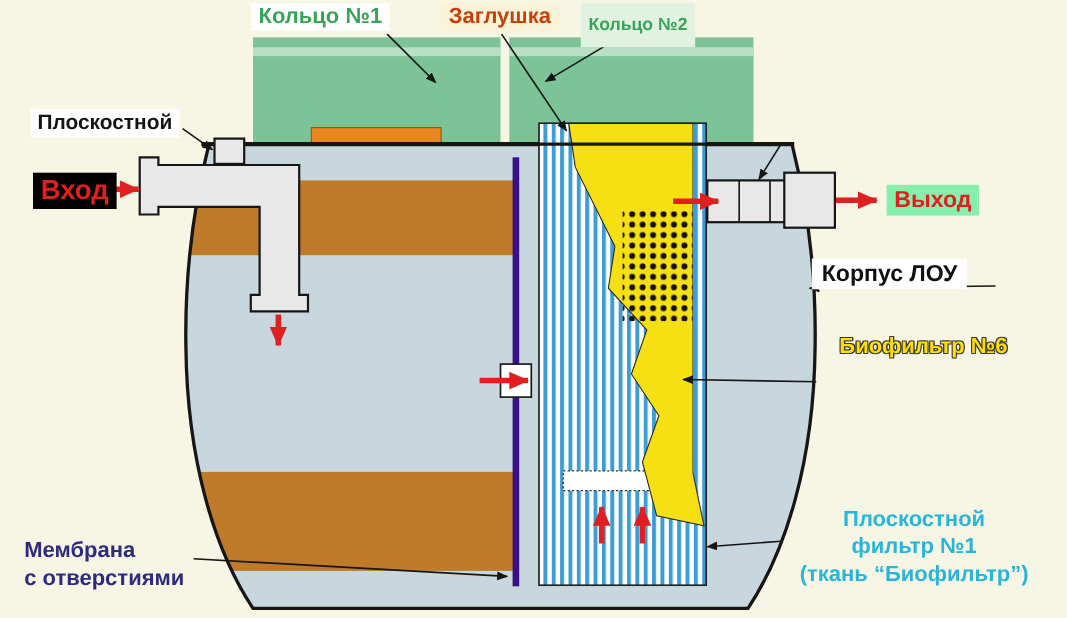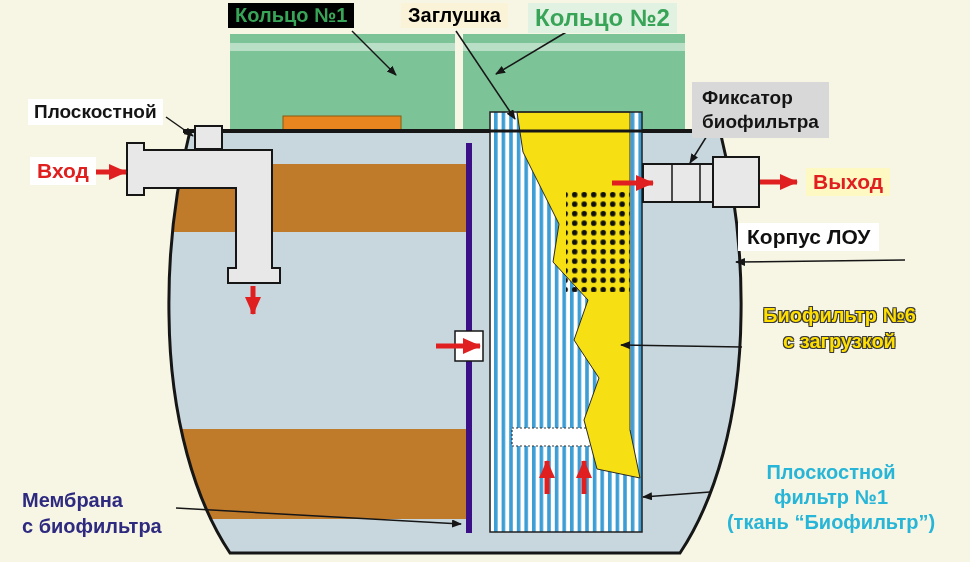--- a/index.html
+++ b/index.html
@@ -3,28 +3,28 @@
 <meta charset="utf-8">
 <style>
   html,body{margin:0;padding:0;}
   .stage{
     position:relative;width:970px;height:562px;
     background:#f7f5e3;overflow:hidden;
     font-family:"Liberation Sans",sans-serif;
   }
   .stage svg{position:absolute;left:0;top:0;}
   .lbl{position:absolute;font-weight:bold;white-space:nowrap;}
-  .lbl-ring1{left:228px;top:3px;font-size:20px;color:#38a457;background:#000000;padding:1px 7px;}
-  .lbl-plug{left:401px;top:3px;font-size:20px;color:#000000;background:#fbf3d7;padding:1px 7px;}
-  .lbl-ring2{left:528px;top:3px;font-size:24px;color:#38a457;background:#e2f2e2;padding:1px 7px;}
+  .lbl-ring1{left:228px;top:3px;font-size:20px;color:#38a457;background:#ffffff;padding:1px 7px;}
+  .lbl-plug{left:401px;top:3px;font-size:20px;color:#c2410c;background:#fbf3d7;padding:1px 7px;}
+  .lbl-ring2{left:528px;top:3px;font-size:16px;color:#38a457;background:#e2f2e2;padding:11px 7px;}
   .lbl-vent{left:28px;top:99px;font-size:19px;font-weight:600;color:#151515;background:#ffffff;padding:2px 6px;}
-  .lbl-inlet{left:30px;top:157px;font-size:21px;color:#e01f1f;background:#ffffff;padding:2px 7px;}
+  .lbl-inlet{left:30px;top:157px;font-size:25px;color:#e01f1f;background:#000000;padding:2px 7px;}
   .lbl-fixator{left:692px;top:82px;font-size:19px;color:#141414;background:#d8d8d8;padding:4px 10px;line-height:1.25;}
-  .lbl-outlet{left:806px;top:168px;font-size:21px;color:#e01f1f;background:#fef9c3;padding:2px 7px;}
-  .lbl-housing{left:738px;top:223px;font-size:21px;color:#101010;background:#ffffff;padding:2px 9px;}
+  .lbl-outlet{left:806px;top:168px;font-size:21px;color:#e01f1f;background:#86efac;padding:2px 7px;}
+  .lbl-housing{left:738px;top:235px;font-size:21px;color:#101010;background:#ffffff;padding:2px 9px;}
   .lbl-biofilter{left:742px;top:302px;width:195px;font-size:20px;color:#ffdf00;text-align:center;line-height:1.3;
     text-shadow:-1px -1px 0 #3a3a3a,1px -1px 0 #3a3a3a,-1px 1px 0 #3a3a3a,1px 1px 0 #3a3a3a;}
   .lbl-planar{left:698px;top:460px;width:266px;font-size:20px;color:#27b5d8;text-align:center;line-height:1.25;}
   .lbl-membrane{left:22px;top:487px;width:178px;font-size:20px;color:#2e2a80;text-align:left;line-height:1.3;}
   .lbl span{display:block;}
 </style>
 </head>
 <body>
 
 <div class="stage">
@@ -116,37 +116,32 @@
       <line x1="176" y1="508" x2="461" y2="524" marker-end="url(#ab)"></line>
     </g>
   </svg>
 
   <div class="lbl lbl-ring1">Кольцо №1</div>
   <div class="lbl lbl-plug">Заглушка</div>
   <div class="lbl lbl-ring2">Кольцо №2</div>
   <div class="lbl lbl-vent">Плоскостной</div>
   <div class="lbl lbl-inlet">Вход</div>
 
-  <div class="lbl lbl-fixator">
-    <span>Фиксатор</span>
-    <span>биофильтра</span>
-  </div>
 
   <div class="lbl lbl-outlet">Выход</div>
   <div class="lbl lbl-housing">Корпус ЛОУ</div>
 
   <div class="lbl lbl-biofilter">
     <span>Биофильтр №6</span>
-    <span>с загрузкой</span>
   </div>
 
   <div class="lbl lbl-planar">
     <span>Плоскостной</span>
     <span>фильтр №1</span>
     <span>(ткань “Биофильтр”)</span>
   </div>
 
   <div class="lbl lbl-membrane">
     <span>Мембрана</span>
-    <span>с биофильтра</span>
+    <span>с отверстиями</span>
   </div>
 
 </div>
 
 </body></html>

